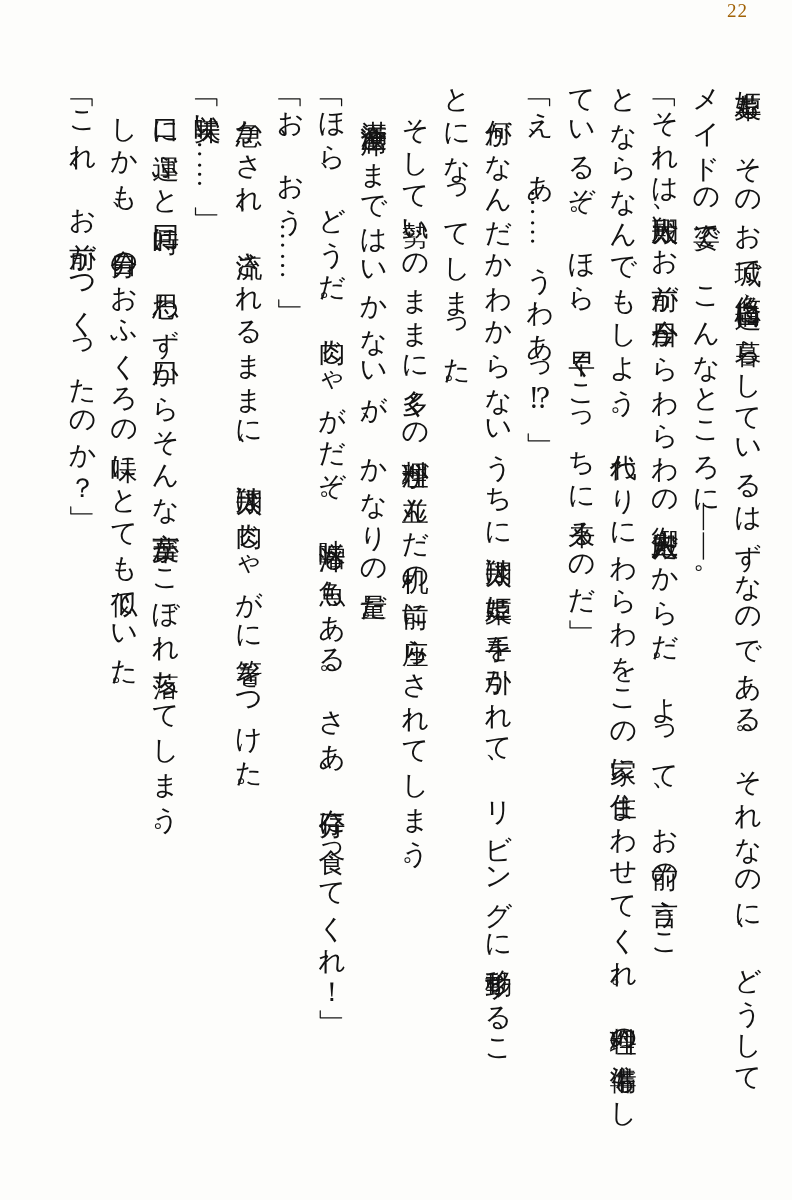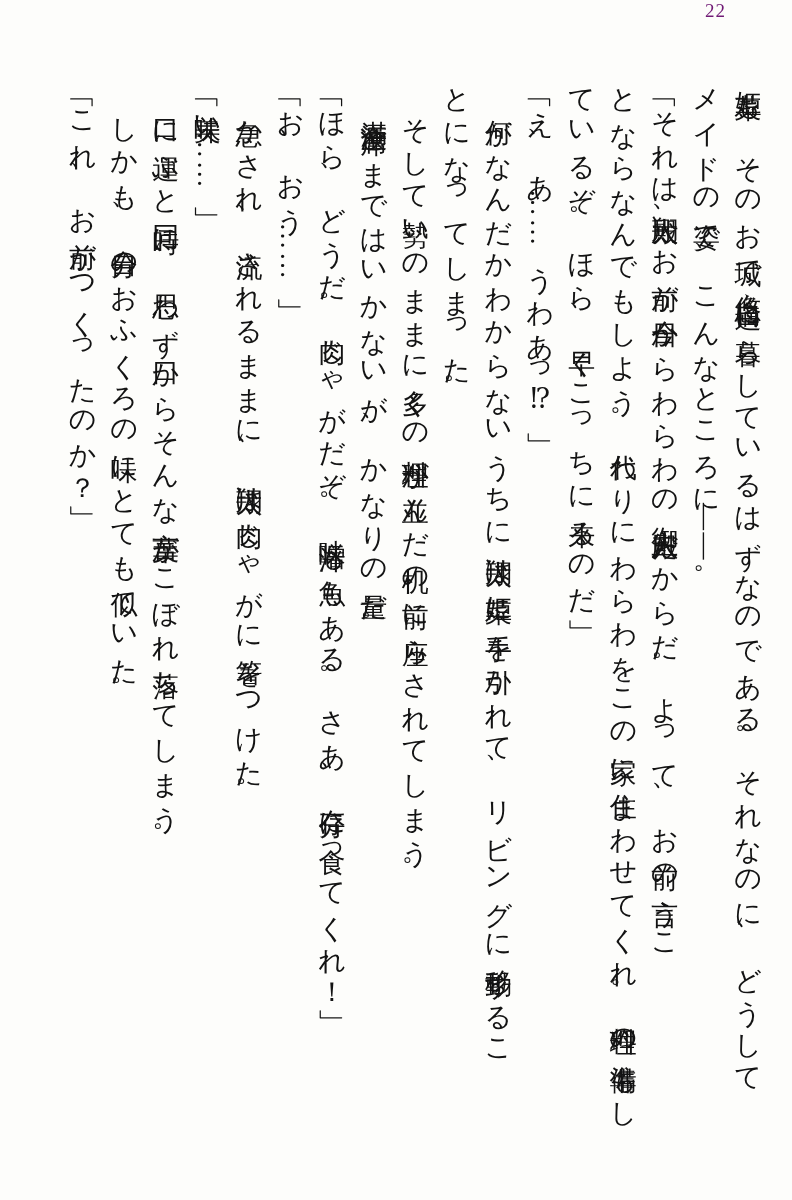--- a/index.html
+++ b/index.html
@@ -17,25 +17,25 @@
     inset: 0;
     width: 792px;
     height: 1200px;
     background: #fdfdfb;
     color: #141414;
     font-family: "Liberation Serif", "DejaVu Serif", serif;
   }
   .page-number {
     position: absolute;
     top: 1px;
-    right: 66px;
+    right: 44px;
     font-size: 19px;
     line-height: 20px;
     letter-spacing: 1px;
-    color: #701a75;
+    color: #a16207;
   }
   .text-block {
     position: absolute;
     top: 70px;
     right: 24px;
     height: 1126px;
     writing-mode: vertical-rl;
     text-orientation: mixed;
     font-size: 27px;
     line-height: 41.6px;

